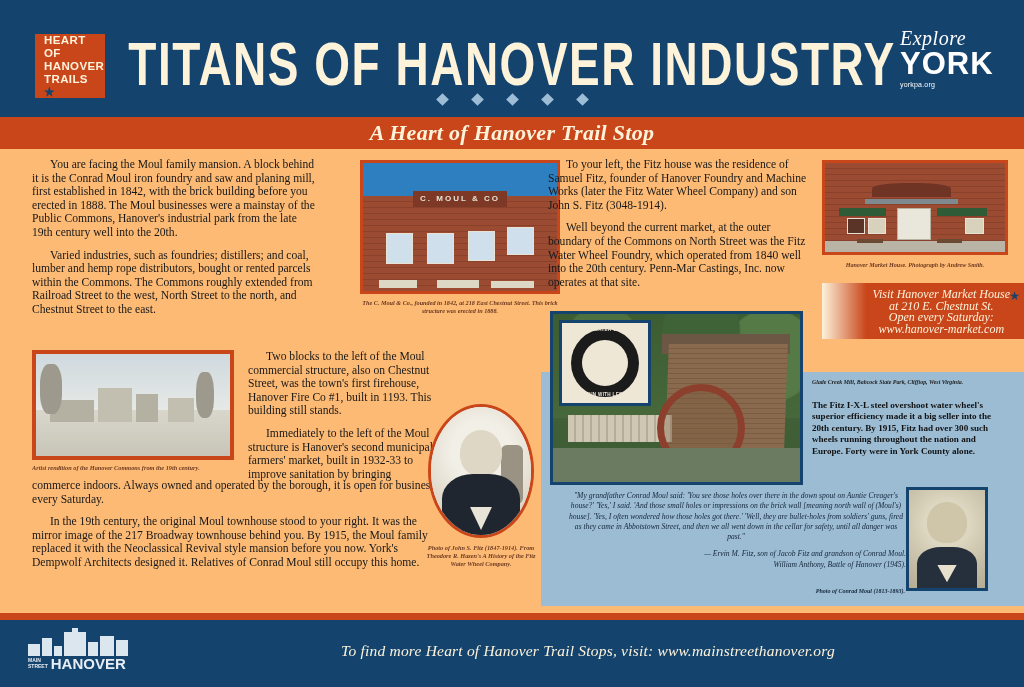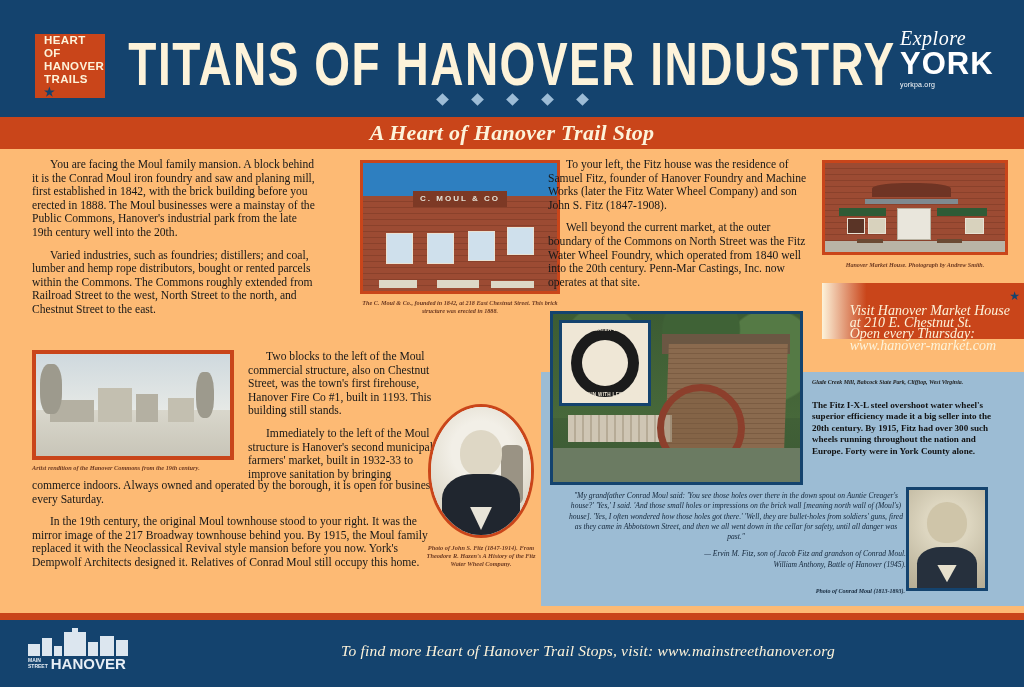--- a/index.html
+++ b/index.html
@@ -57,22 +57,22 @@
 
   
   .colD{position:absolute;left:548px;top:158px;width:268px;}
   .market-fig{position:absolute;left:822px;top:160px;width:186px;}
   .market-img{width:186px;height:95px;border:3px solid #c9451a;box-sizing:border-box;overflow:hidden;
               position:relative;background:#8f4a33;}
   .market-cap{font-size:6.1px;font-style:italic;font-weight:bold;color:#6d3a22;line-height:8px;
               margin-top:6px;text-align:center;}
   .visitbox{position:absolute;left:822px;top:283px;width:202px;height:56px;
             background:linear-gradient(90deg,#fdf3da 0%,#c9451a 22%,#c9451a 100%);}
-  .visitbox .inner{position:absolute;right:14px;top:6px;text-align:left;color:#fdf3da;
-                   font-style:italic;font-size:14px;line-height:11.5px;margin-top:16px;}
+  .visitbox .inner{position:absolute;right:14px;top:6px;text-align:center;color:#fdf3da;
+                   font-style:italic;font-size:12px;line-height:11.5px;}
   .visitbox .star{position:absolute;right:4px;top:6px;color:#14436e;font-size:12px;}
 
   
   .bluepanel{position:absolute;left:541px;top:372px;width:483px;height:234px;background:#9cbcd4;}
   .mill-fig{position:absolute;left:550px;top:311px;width:253px;}
   .mill-img{width:253px;height:174px;border:3px solid #14436e;box-sizing:border-box;overflow:hidden;
             position:relative;background:linear-gradient(#4a6a3c,#3c5a34);}
   .fitzlogo{position:absolute;left:6px;top:6px;width:92px;height:86px;background:#efe7d6;
             border:3px solid #14436e;box-sizing:border-box;}
   .fitzlogo .disc{position:absolute;left:50%;top:50%;width:68px;height:68px;margin:-34px 0 0 -34px;
@@ -220,21 +220,21 @@
       <div class="portrait-bg"></div>
       <div class="chairback"></div>
       <div class="head" style="background:#ded7c5;"></div>
       <div class="torso"></div>
       <div class="coll"></div>
     </div>
     <div class="cap" style="text-align:center;margin-top:6px;">Photo of John S. Fitz (1847-1914). From Theodore R. Hazen's A History of the Fitz Water Wheel Company.</div>
   </div>
 
   <div class="colD">
-    <p class="body">To your left, the Fitz house was the residence of Samuel Fitz, founder of Hanover Foundry and Machine Works (later the Fitz Water Wheel Company) and son John S. Fitz (1847-1908).</p>
+    <p class="body">To your left, the Fitz house was the residence of Samuel Fitz, founder of Hanover Foundry and Machine Works (later the Fitz Water Wheel Company) and son John S. Fitz (3048-1914).</p>
     <p class="body">Well beyond the current market, at the outer boundary of the Commons on North Street was the Fitz Water Wheel Foundry, which operated from 1840 well into the 20th century. Penn-Mar Castings, Inc. now operates at that site.</p>
   </div>
 
   <div class="market-fig">
     <div class="market-img">
       <div class="brickwall" style="height:100%;"></div>
       <div style="position:absolute;left:26%;top:22%;width:44%;height:16%;background:#6f3424;border-radius:40% 40% 0 0;"></div>
       <div style="position:absolute;left:22%;top:40%;width:52%;height:6%;background:#7f8a90;"></div>
       <div class="awning" style="left:8%;top:50%;width:26%;height:10%;"></div>
       <div class="awning" style="left:62%;top:50%;width:28%;height:10%;"></div>
@@ -247,21 +247,21 @@
       <div style="position:absolute;left:62%;bottom:10%;width:14%;height:5%;background:#6a4a33;"></div>
     </div>
     <div class="market-cap">Hanover Market House. Photograph by Andrew Smith.</div>
   </div>
 
   <div class="visitbox">
     <span class="star">★</span>
     <div class="inner">
       <div>Visit Hanover Market House</div>
       <div>at 210 E. Chestnut St.</div>
-      <div>Open every Thursday:</div>
+      <div>Open every Saturday:</div>
       <div>www.hanover-market.com</div>
     </div>
   </div>
 
   <div class="bluepanel"></div>
 
   <div class="mill-fig">
     <div class="mill-img">
       <div class="trees"></div>
       <div class="millroof"></div>

